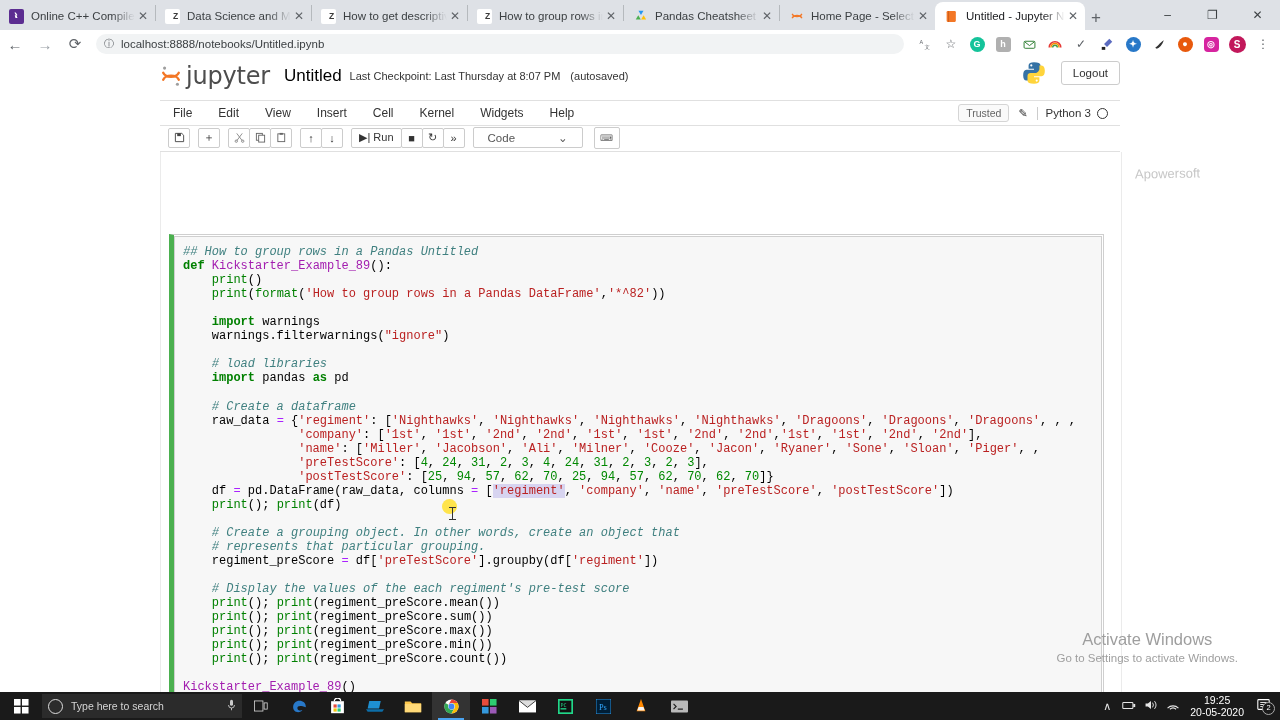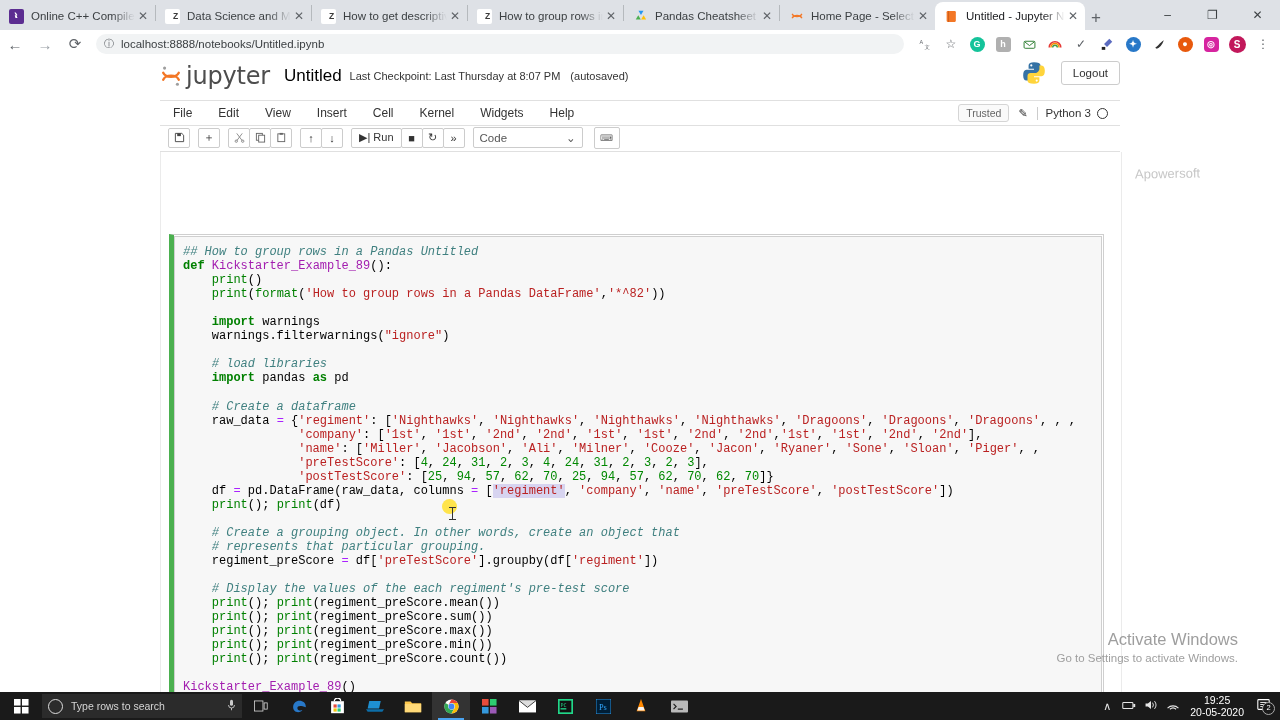--- a/index.html
+++ b/index.html
@@ -73,21 +73,21 @@
   .kernelname{font-size:11.5px;color:#333;margin:0 6px 0 8px;}
   .kcircle{width:9px;height:9px;border:1.3px solid #333;border-radius:50%;margin-right:4px;}
 
   .tbar2{position:absolute;left:160px;top:66px;width:960px;height:28px;display:flex;align-items:center;
      border-bottom:1px solid #e0e0e0;padding-left:8px;box-sizing:border-box;}
   .tbtn{min-width:22px;height:20px;border:1px solid #ccc;border-radius:2px;background:#fff;margin-right:-1px;
     display:flex;align-items:center;justify-content:center;font-size:11px;color:#333;padding:0 4px;box-sizing:border-box;}
   .tgroup{display:flex;margin-right:9px;}
   .tbtn.runbtn{padding:0 7px;font-size:11px;}
   .celltype{height:21px;border:1px solid #ccc;border-radius:2px;background:#fff;width:110px;
-    display:flex;align-items:center;justify-content:space-between;padding:0 6px;box-sizing:border-box;
+    display:flex;align-items:center;justify-content:space-between;padding:0 14px;box-sizing:border-box;
     font-size:11.5px;color:#555;margin-right:11px;}
   .kbdbtn{width:24px;height:20px;border:1px solid #ccc;border-radius:2px;background:#fff;
     display:flex;align-items:center;justify-content:center;font-size:9px;color:#666;}
 
   
   .nbarea{position:absolute;left:0;top:94px;width:1280px;height:540px;background:#fff;overflow:hidden;}
   .nbpaper{position:absolute;left:160px;top:0;width:960px;height:540px;background:#fff;
      border-left:1px solid #ebebeb;border-right:1px solid #ebebeb;}
   .cellwrap{position:absolute;left:8px;top:82px;width:935px;
      border:1px solid #cfcfcf;border-left:5px solid #4bb04f;background:#fff;box-sizing:border-box;}
@@ -103,21 +103,21 @@
   .str{color:#ba2121;}
   .num{color:#080;}
   .op{color:#a2f;}
   .bi{color:#008000;}
   .sel{background:#d7d4f0;}
   .cursor{position:absolute;width:15px;height:15px;border-radius:50%;background:#ffe138;opacity:.9;}
   .caret{position:absolute;width:1px;height:13px;background:#333;}
   .caret:before,.caret:after{content:"";position:absolute;left:-3px;width:7px;height:1px;background:#333;}
   .caret:before{top:0;} .caret:after{bottom:0;}
 
-  .watermark{position:absolute;right:42px;bottom:28px;text-align:right;color:#9aa0a6;user-select:none;}
+  .watermark{position:absolute;right:42px;bottom:28px;text-align:center;color:#9aa0a6;user-select:none;}
   .wm1{font-size:16.5px;color:#9e9e9e;}
   .wm2{font-size:11.5px;color:#9e9e9e;margin-top:3px;}
 
   .apower{position:absolute;right:80px;top:14px;color:#c7c7c7;font-size:13px;transform:rotate(-1deg);}
 
   
   .taskbar{position:absolute;left:0;bottom:0;width:1280px;height:28px;background:#1a1a1a;display:flex;align-items:center;}
   .winbtn{width:42px;height:28px;display:flex;align-items:center;justify-content:center;}
   .searchbox{width:200px;height:24px;background:#2b2b2b;display:flex;align-items:center;padding:0 6px;box-sizing:border-box;}
   .searchbox .circ{width:13px;height:13px;border:1.6px solid #ddd;border-radius:50%;margin-right:8px;flex:0 0 13px;}
@@ -437,21 +437,21 @@
     <span class="winbtn">
       <svg width="15" height="15" viewBox="0 0 16 16">
           <rect x="0" y="0" width="7" height="7" fill="#fff"></rect>
           <rect x="8.5" y="0" width="7" height="7" fill="#fff"></rect>
           <rect x="0" y="8.5" width="7" height="7" fill="#fff"></rect>
           <rect x="8.5" y="8.5" width="7" height="7" fill="#fff"></rect>
         </svg>
     </span>
     <div class="searchbox">
       <span class="circ"></span>
-      <span class="stxt">Type rows to search</span>
+      <span class="stxt">Type here to search</span>
       <span class="mic">
         <svg width="9" height="12" viewBox="0 0 12 16">
             <rect x="4" y="1" width="4" height="8" rx="2" fill="#ccc"></rect>
             <path d="M2 8a4 4 0 0 0 8 0" stroke="#ccc" stroke-width="1.2" fill="none"></path>
             <rect x="5.4" y="12" width="1.2" height="3" fill="#ccc"></rect>
           </svg>
       </span>
     </div>
     <span class="tbapp">
       <svg width="14" height="12" viewBox="0 0 18 14">

